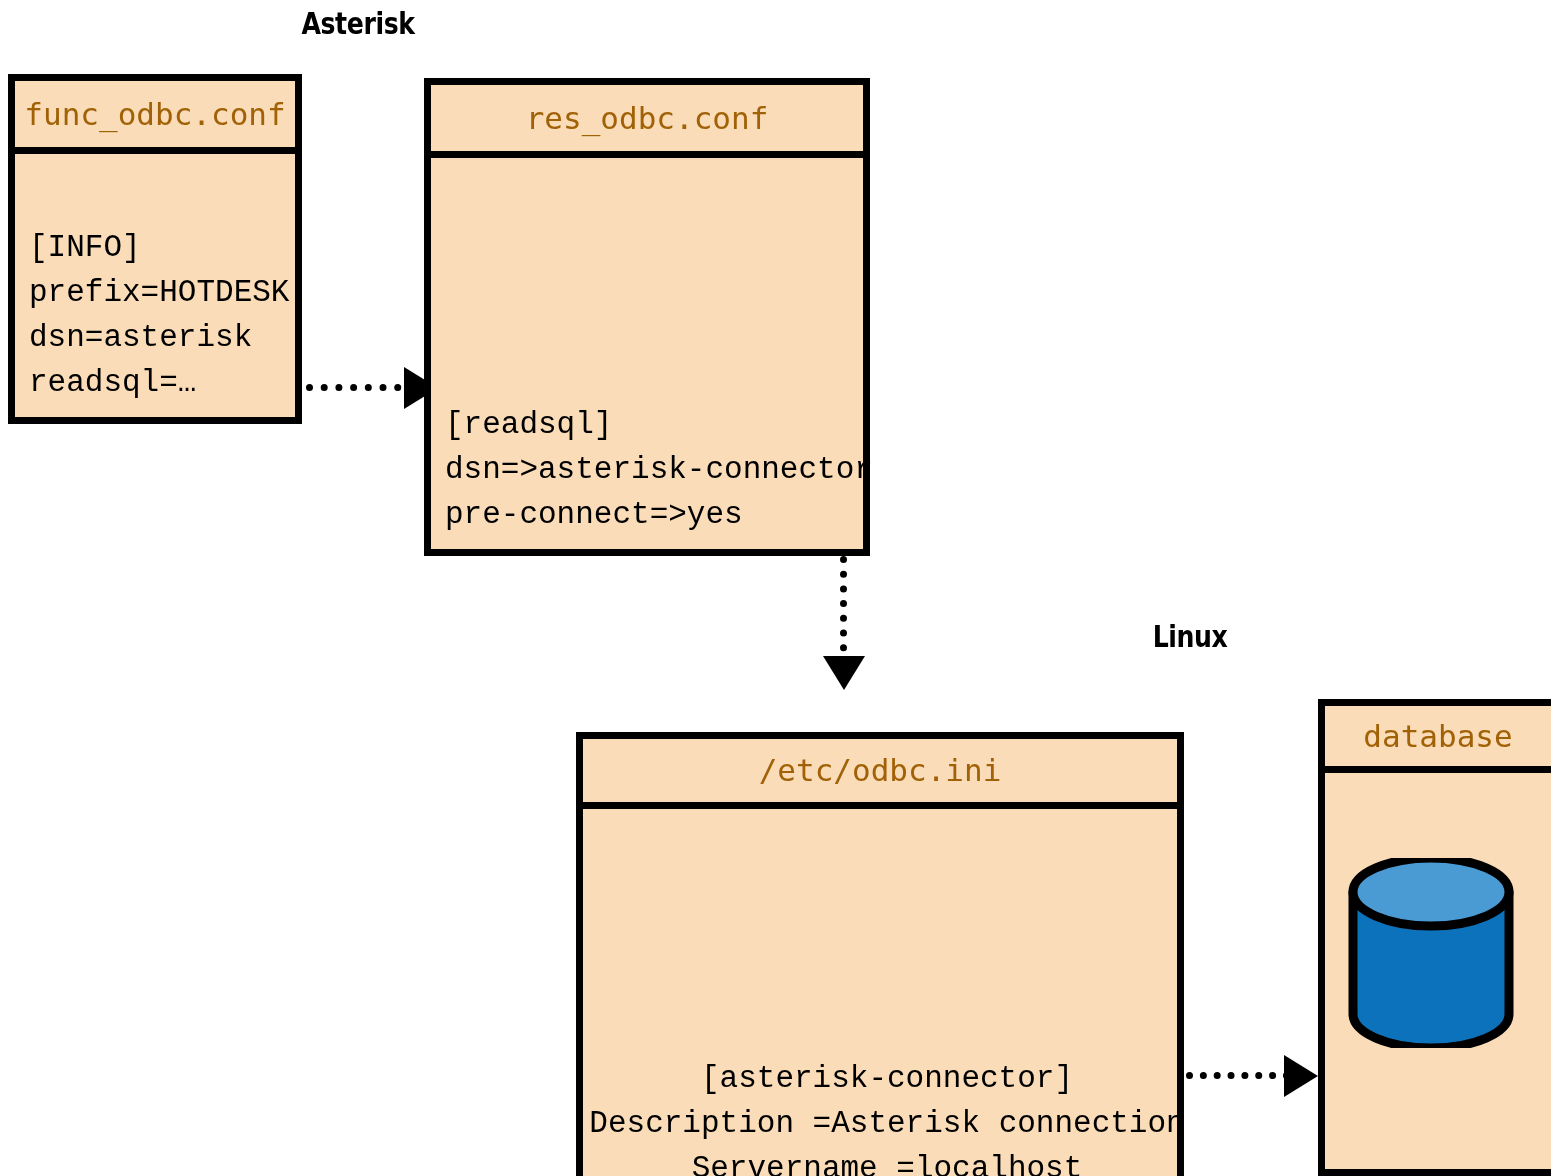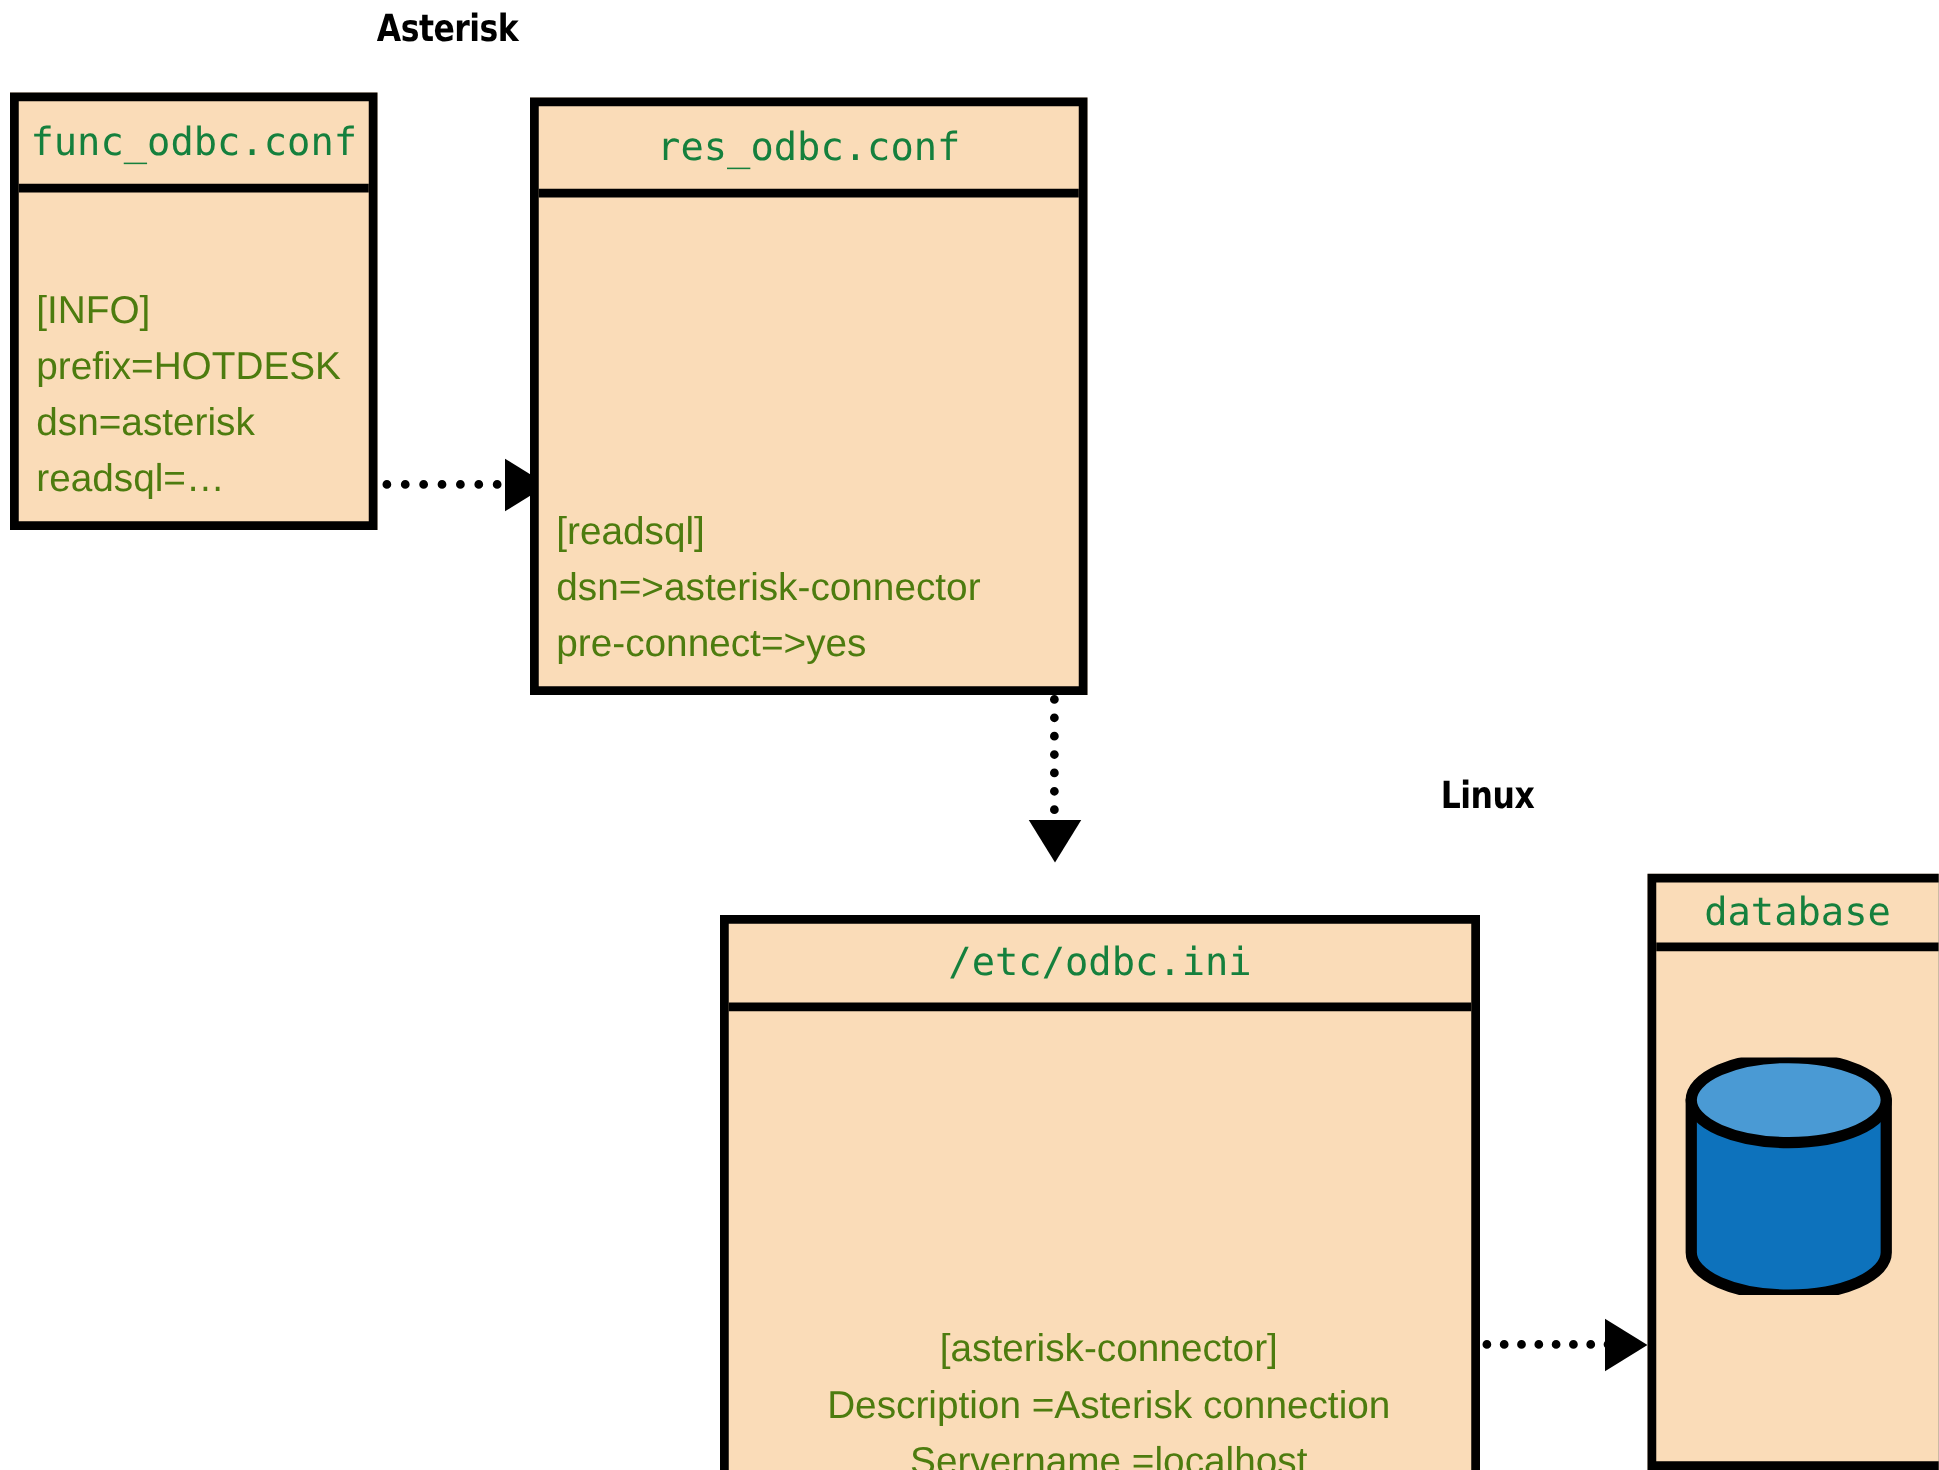--- a/index.html
+++ b/index.html
@@ -46,37 +46,37 @@
     box-sizing: border-box;
     flex: 0 0 auto;
     border-bottom: 7px solid #000000;
     display: flex;
     align-items: center;
     justify-content: center;
   }
   .box-title {
     font-family: "DejaVu Sans Mono", monospace;
     font-size: 31px;
-    color: #15803d;
+    color: #a16207;
     white-space: nowrap;
     line-height: 1;
   }
   .box-body {
     position: relative;
     flex: 1 1 auto;
     display: flex;
     flex-direction: column;
     justify-content: flex-end;
     padding: 0 0 12px 14px;
   }
   .code-line {
-    font-family: Liberation Sans, sans-serif;
+    font-family: Liberation Mono, monospace;
     font-size: 31px;
     line-height: 45px;
-    color: #4d7c0f;
+    color: #000000;
     white-space: pre;
   }
 
   
   .arrow-h {
     position: absolute;
     height: 0;
     border-top: 7px dotted #000000;
   }
   .arrow-v {
@@ -150,21 +150,21 @@
       <div class="code-line">[asterisk-connector]</div>
       <div class="code-line">Description =Asterisk connection</div>
       <div class="code-line">Servername =localhost</div>
     </div>
   </div>
 
   <div class="arrow-h" style="left:1186px; top:1072px; width:104px;"></div>
   <div class="arrowhead-right" style="left:1284px; top:1055px;"></div>
 
   <div class="box" style="left:1318px; top:699px; width:240px; height:477px;">
-    <div class="box-header" style="height:55px;">
+    <div class="box-header" style="height:67px;">
       <span class="box-title">database</span>
     </div>
     <div class="box-body" style="padding:0;">
       <svg class="cylinder" style="left:20px; top:85px;" width="172" height="190" viewBox="0 0 172 190">
 
         <path d="M 8 34
                  L 8 156
                  A 78 34 0 0 0 164 156
                  L 164 34 Z" fill="#0d72bc" stroke="#000000" stroke-width="9" stroke-linejoin="round"></path>
 

